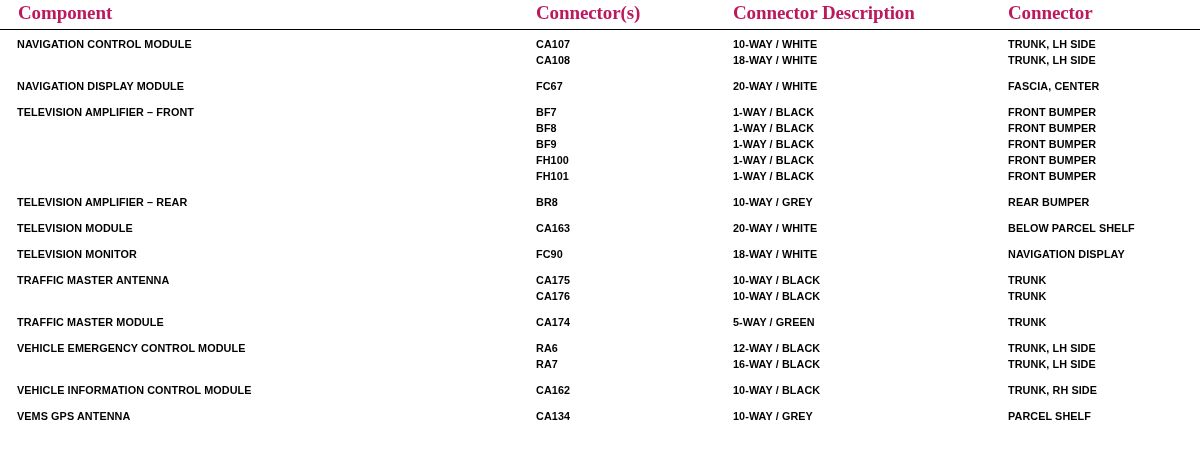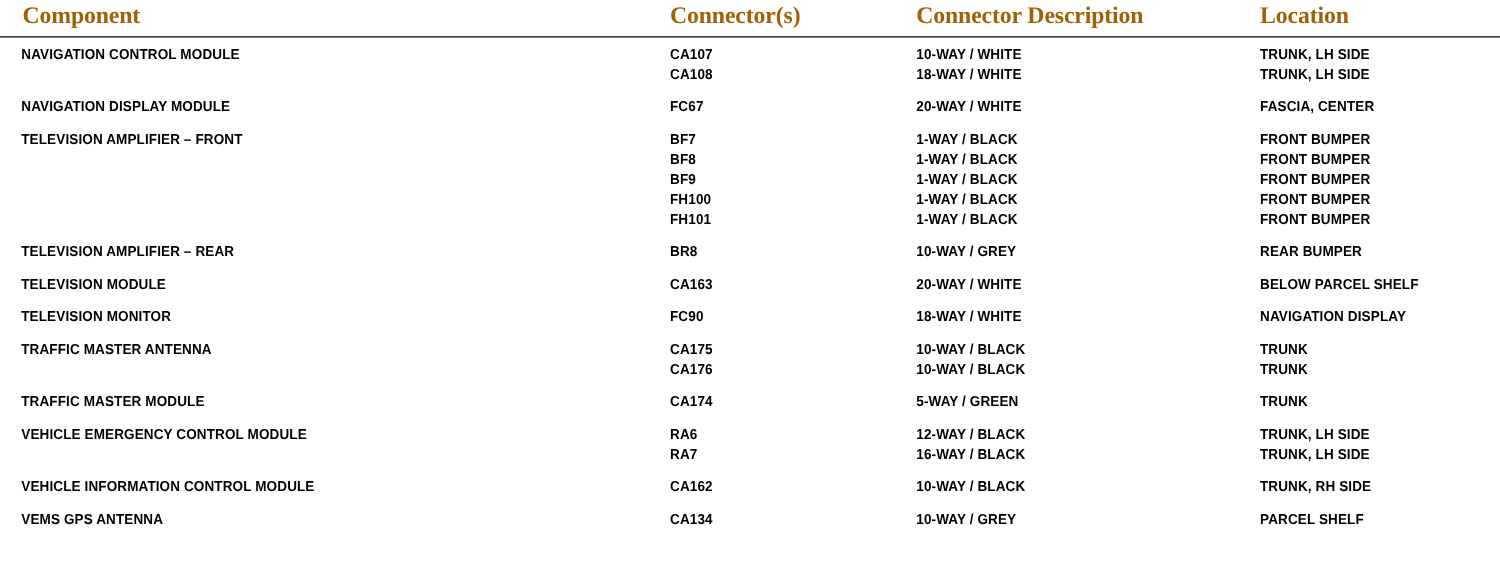--- a/index.html
+++ b/index.html
@@ -35,21 +35,21 @@
   }
 
   .hcell {
     position: absolute;
     top: 0;
     font-family: "Liberation Serif", serif;
     font-weight: bold;
     font-size: 19px;
     letter-spacing: -0.1px;
     white-space: nowrap;
-    color: #a16207;
+    color: #be185d;
   }
 
   .h-component   { left: 18px;  }
   .h-connector   { left: 536px; }
   .h-description { left: 733px; }
   .h-location    { left: 1008px;}
 
   .header-rule {
     position: absolute;
     top: 29px;
@@ -97,21 +97,21 @@
 </style>
 </head>
 <body>
 
 <div class="page">
 
   <div class="header-row">
     <div class="hcell h-component">Component</div>
     <div class="hcell h-description">Connector Description</div>
     <div class="hcell h-connector">Connector(s)</div>
-    <div class="hcell h-location">Location</div>
+    <div class="hcell h-location">Connector</div>
   </div>
 
   <div class="header-rule"></div>
 
   <div class="table-body" id="table-body">
       <div class="row first-row">
         <div class="cell c-component">NAVIGATION CONTROL MODULE</div>
         <div class="cell c-connector">CA107</div>
         <div class="cell c-description">10-WAY / WHITE</div>
         <div class="cell c-location">TRUNK, LH SIDE</div>

